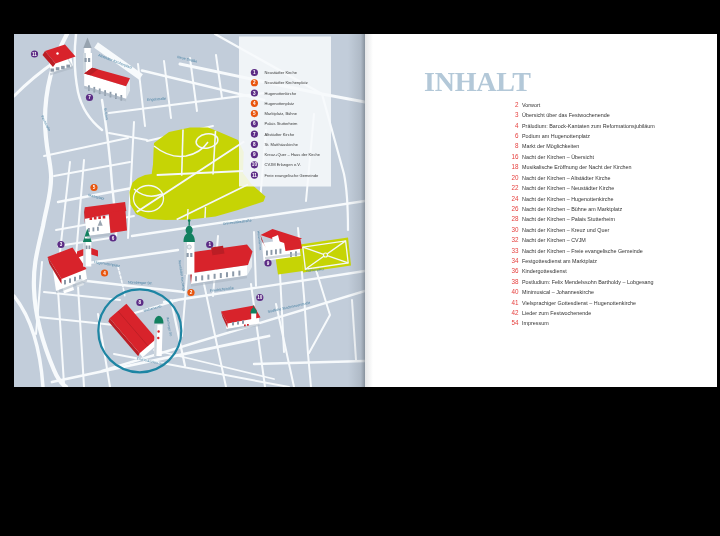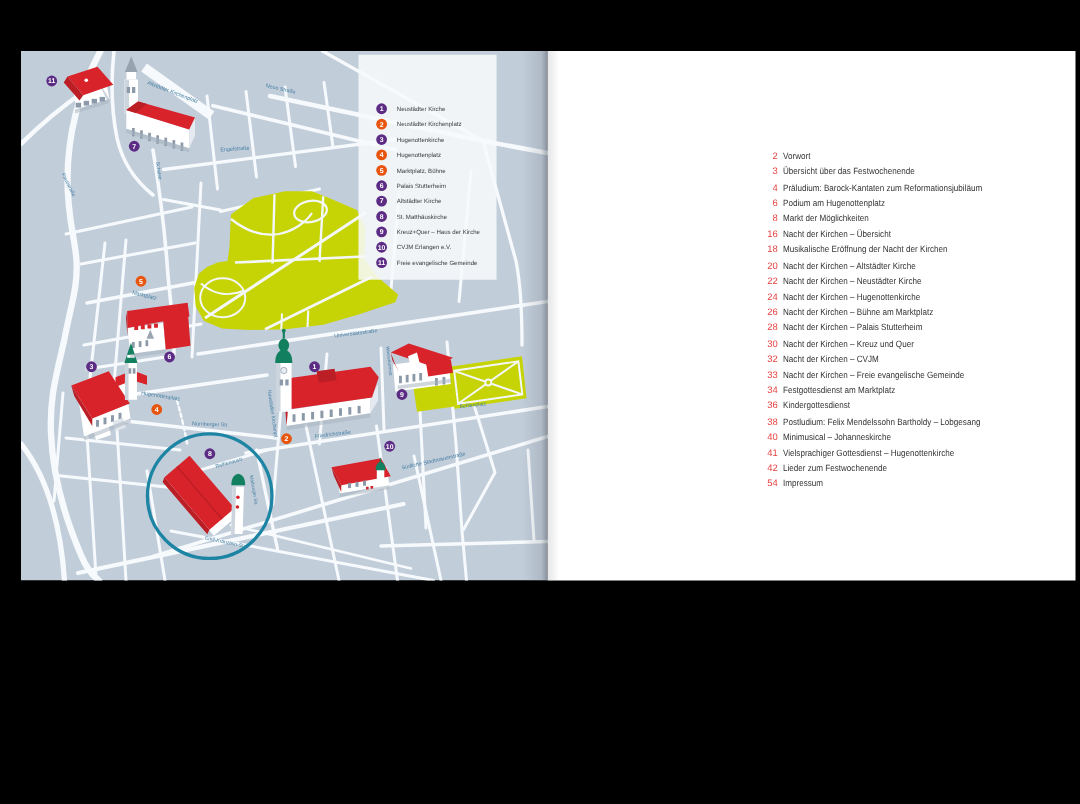--- a/index.html
+++ b/index.html
@@ -459,20 +459,21 @@
 
 <circle cx="125.8" cy="296.8" r="41.5" fill="none" stroke="#1d85a3" stroke-width="2.2"></circle>
 
 <rect x="334" y="0" width="17" height="353" fill="url(#gsh)"></rect>
   </svg>
   </div>
 
   <div id="rightpage"></div>
   <div id="gutterR"></div>
 
+  <div id="inhalt">INHALT</div>
 
   <div id="toc">
 
 <div class="row" style="top:100.8px;">
         <span class="num">2</span>
         <span class="ttl">Vorwort</span>
       </div>
 
 <div class="row" style="top:111.2px;">
         <span class="num">3</span>

